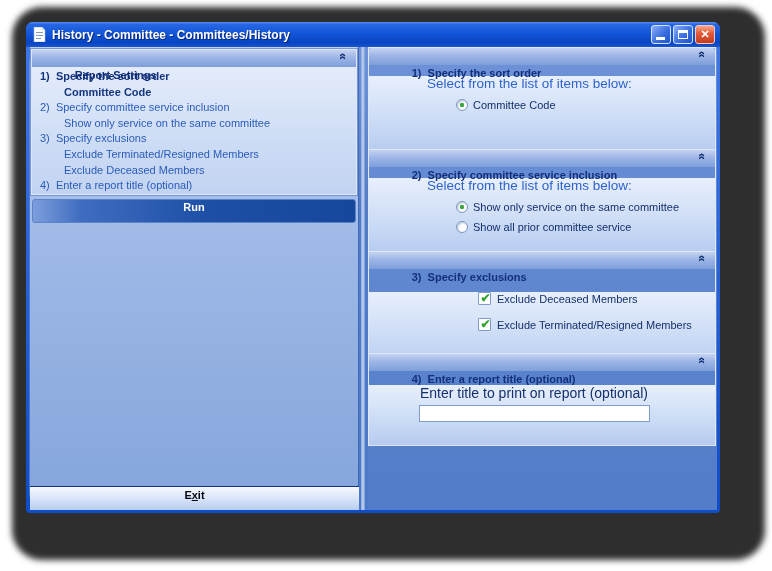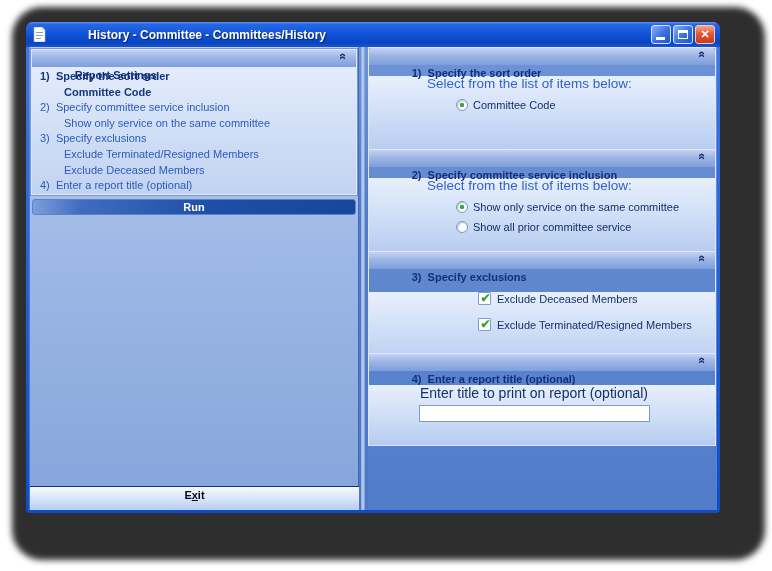--- a/index.html
+++ b/index.html
@@ -13,35 +13,35 @@
 
   
   .window { position:absolute; left:26px; top:22px; width:694px; height:491px;
             border-radius:7px 7px 4px 4px; overflow:hidden;
             background:linear-gradient(180deg,#3f79ea,#0f4cc8); }
   .titlebar { position:absolute; left:0; top:0; right:0; height:25px;
               background:linear-gradient(180deg,#5a90f4 0%,#2767e4 10%,#1254d8 48%,#0845c2 82%,#1a54cf 100%);
               display:flex; align-items:center; padding:0 5px 0 7px; }
   .title-icon { width:13px; height:15px; margin-right:6px; flex:0 0 auto; }
   .title-text { color:#ffffff; font-size:12px; font-weight:bold; white-space:pre;
-                text-shadow:1px 1px 1px rgba(0,0,40,.55); flex:1 1 auto;margin-left:36px; }
+                text-shadow:1px 1px 1px rgba(0,0,40,.55); flex:1 1 auto; }
   .winbtns { display:flex; gap:2px; }
   .winbtn { width:20px; height:19px; border-radius:3px; position:relative;
             border:1px solid #d6e4fb; }
   .btn-blue { background:linear-gradient(135deg,#8cb0f6 0%,#3a6fe0 55%,#1e55cc 100%); }
   .btn-close { background:linear-gradient(180deg,#f5a788 0%,#e35839 45%,#c43c1e 100%);
                border-color:#f3c9b9; }
   .glyph-min { position:absolute; left:4px; bottom:3px; width:9px; height:3px; background:#fff; }
   .glyph-max { position:absolute; left:4px; top:4px; width:10px; height:9px;
                border:1px solid #fff; border-top:3px solid #fff; }
   .glyph-close { position:absolute; inset:0; color:#fff; font-size:11px; font-weight:bold;
                  text-align:center; line-height:17px; }
 
   .inner { position:absolute; left:3px; right:3px; top:25px; bottom:3px;
-           background:linear-gradient(180deg,#6f94da 0%,#527cc8 35%,#4d78c8 100%); }
+           background:linear-gradient(180deg,#6f94da 0%,#527cc8 35%,#4d78c8 100%);border-radius:17px; }
 
   
   .bar-header { position:relative; height:17px;
                 background:linear-gradient(180deg,#c6d2f1 0%,#9db5e6 45%,#7e9fdb 100%);
                 color:#132f7a; font-size:11px; font-weight:bold; line-height:17px;
                 padding-left:6px; white-space:pre; border-radius:2px 2px 0 0; }
   .chevron { position:absolute; right:7px; top:3px; width:12px; height:12px;
              color:#123070; font-size:12px; font-weight:bold; line-height:12px;
              transform:rotate(90deg); cursor:pointer; }
 
@@ -50,21 +50,21 @@
                 background:linear-gradient(180deg,#bfd0f1 0%,#9db8e6 45%,#84a4da 100%);
                 border-right:1px solid #3e68b8; }
   .lp-box { position:absolute; left:1px; top:2px; width:326px;
             border:1px solid #dde7f9; box-shadow:0 0 0 1px #7a97cf; }
   .lp-list { height:127px; padding-top:2px;
              background:linear-gradient(180deg,#e4ecfb 0%,#cddcf5 60%,#c2d3f1 100%); }
   .lp-row { height:15.6px; line-height:15.6px; font-size:11px; color:#2a5cba;
             padding-left:8px; white-space:pre; cursor:pointer; }
   .lp-row.sub { padding-left:32px; }
   .lp-row.bold { font-weight:bold; color:#16377e; }
-  .run-btn { position:absolute; left:2px; top:152px; width:324px; height:16px;
+  .run-btn { position:absolute; left:2px; top:152px; width:324px; height:24px;
              border-radius:3px; border:1px solid #5c82c8; cursor:pointer;
              background:linear-gradient(90deg,#7d9edc 0%,#3f6cc0 15%,#1d4fa6 55%,#16479c 100%);
              color:#ffffff; font-size:11px; font-weight:bold; text-align:center; line-height:15px; }
   .exit-btn { position:absolute; left:0; bottom:0; width:329px; height:24px;
               border-top:1px solid #10317e; cursor:pointer;
               background:linear-gradient(180deg,#f7fafe 0%,#dbe7fa 45%,#b9cdf0 100%);
               color:#05050f; font-size:11px; font-weight:bold; text-align:center; line-height:17px; }
   .accel { text-decoration:underline; }
 
   

